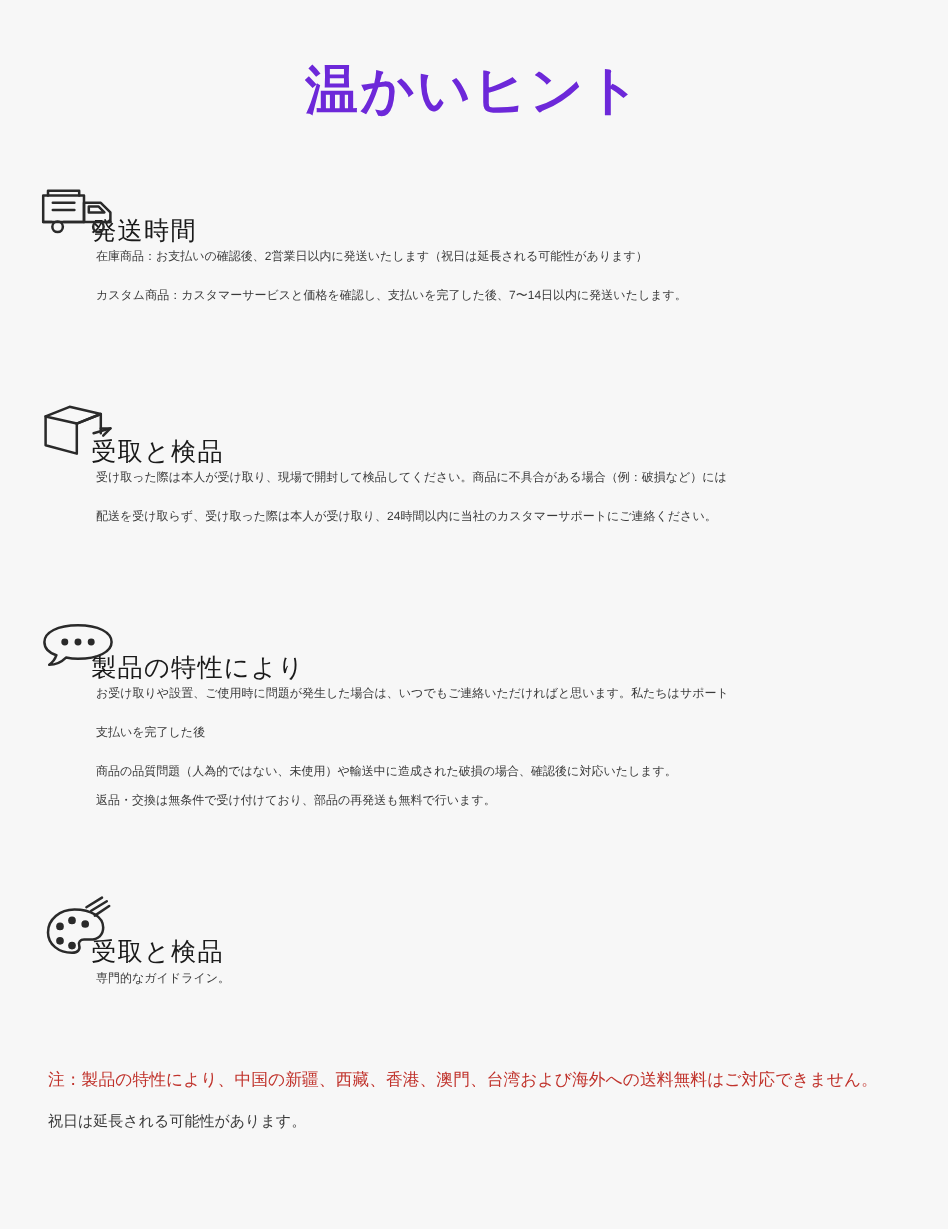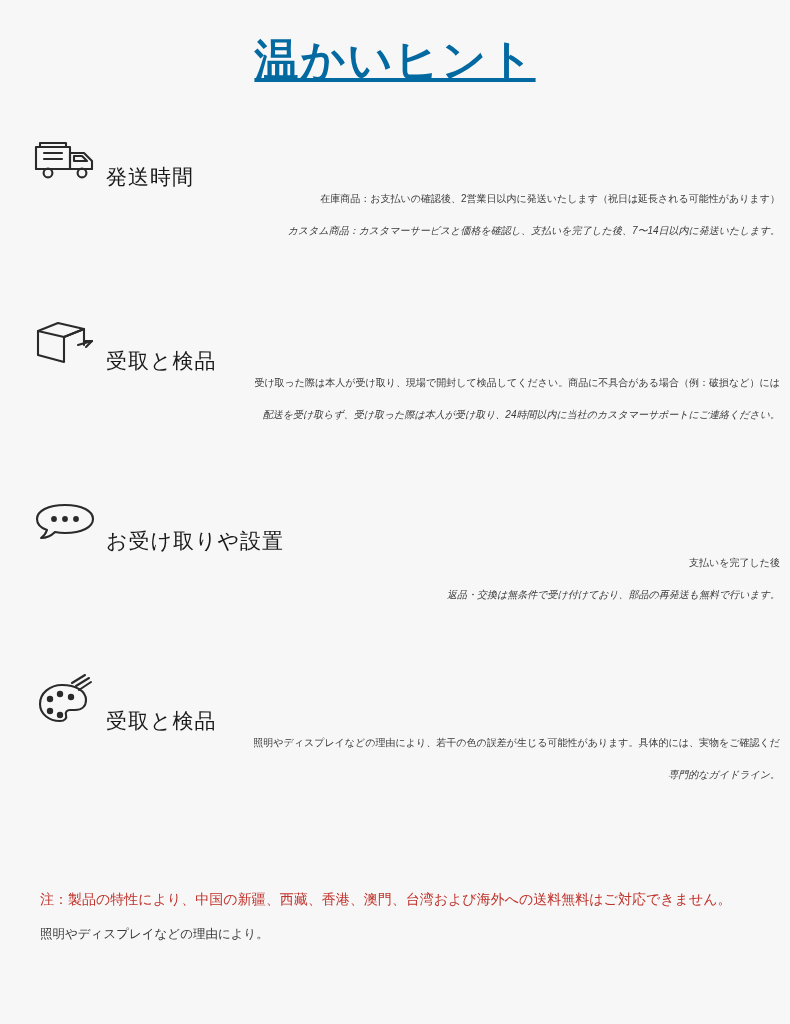--- a/index.html
+++ b/index.html
@@ -19,31 +19,29 @@
     width: 790px;
     height: 1024px;
     position: relative;
     box-sizing: border-box;
   }
   .title {
     text-align: center;
     font-size: 44px;
     font-weight: bold;
     letter-spacing: 2px;
-    color: #0369a1;
-    padding-top: 34px;
+    color: #6d28d9;
+    padding-top: 50px;
     line-height: 1.2;
-    text-decoration: underline;
   }
   .section {
     position: relative;
-    padding-left: 108px;
+    padding-left: 78px;
     padding-right: 10px;
     box-sizing: border-box;
-    text-align: right;
   }
   .sec-head {
     display: flex;
     align-items: flex-end;
     height: 58px;
     margin-left: -2px;
   }
   .sec-title {
     font-size: 21px;
     color: #1a1a1a;
@@ -58,21 +56,20 @@
   .para {
     font-size: 10px;
     color: #3a3a3a;
     line-height: 1.55;
     margin: 0;
     padding: 0;
     white-space: nowrap;
   }
   .para + .para {
     margin-top: 17px;
-    font-style: italic;
   }
   .gap-block {
     margin-top: 30px;
   }
   .tight + .tight {
     margin-top: 9px;
   }
   .notice {
     position: absolute;
     left: 40px;
@@ -159,24 +156,26 @@
           <path d="M33 6 C16 6 5 12 5 20 C5 25 9 29 15 31 C14 34 12 37 9 39 C15 39 20 36 23 33 C26 33.6 29.5 34 33 34 C50 34 61 28 61 20 C61 12 50 6 33 6 Z"></path>
         </g>
         <g fill="#2a2a2a">
           <circle cx="22" cy="20" r="2.9"></circle>
           <circle cx="33" cy="20" r="2.9"></circle>
           <circle cx="44" cy="20" r="2.9"></circle>
         </g>
       </svg>
     </span>
     <div class="sec-head">
-      <div class="sec-title">お受け取りや設置</div>
-    </div>
-    <div class="sec-body">
+      <div class="sec-title">製品の特性により</div>
+    </div>
+    <div class="sec-body">
+      <p class="para">お受け取りや設置、ご使用時に問題が発生した場合は、いつでもご連絡いただければと思います。私たちはサポート</p>
       <p class="para">支払いを完了した後</p>
+      <p class="para gap-block tight">商品の品質問題（人為的ではない、未使用）や輸送中に造成された破損の場合、確認後に対応いたします。</p>
       <p class="para tight">返品・交換は無条件で受け付けており、部品の再発送も無料で行います。</p>
     </div>
   </div>
 
   <div class="section s4">
     <span class="icon" style="top:-4px;">
       <svg width="68" height="56" viewBox="0 0 68 56">
         <g fill="none" stroke="#2a2a2a" stroke-width="2.1" stroke-linejoin="round" stroke-linecap="round">
           <path d="M30 12 C18 12 8 20 8 31 C8 41 17 48 28 48 C33 48 35 45 34 42 C33 39 35 37 38 37 L43 37 C50 37 54 33 54 27 C54 18 44 12 30 12 Z"></path>
           <path d="M40 10 L53 2 M44 13 L57 5 M47 17 L59 9"></path>
@@ -187,23 +186,22 @@
           <circle cx="39" cy="24" r="3.2"></circle>
           <circle cx="18" cy="38" r="3.2"></circle>
           <circle cx="28" cy="42" r="3.2"></circle>
         </g>
       </svg>
     </span>
     <div class="sec-head">
       <div class="sec-title">受取と検品</div>
     </div>
     <div class="sec-body">
-      <p class="para">照明やディスプレイなどの理由により、若干の色の誤差が生じる可能性があります。具体的には、実物をご確認くだ</p>
       <p class="para">専門的なガイドライン。</p>
     </div>
   </div>
 
   <div class="notice" style="top:888px;">
     <div class="notice-main">注：製品の特性により、中国の新疆、西藏、香港、澳門、台湾および海外への送料無料はご対応できません。</div>
-    <div class="notice-sub">照明やディスプレイなどの理由により。</div>
+    <div class="notice-sub">祝日は延長される可能性があります。</div>
   </div>
 
 </div>
 
 </body></html>

